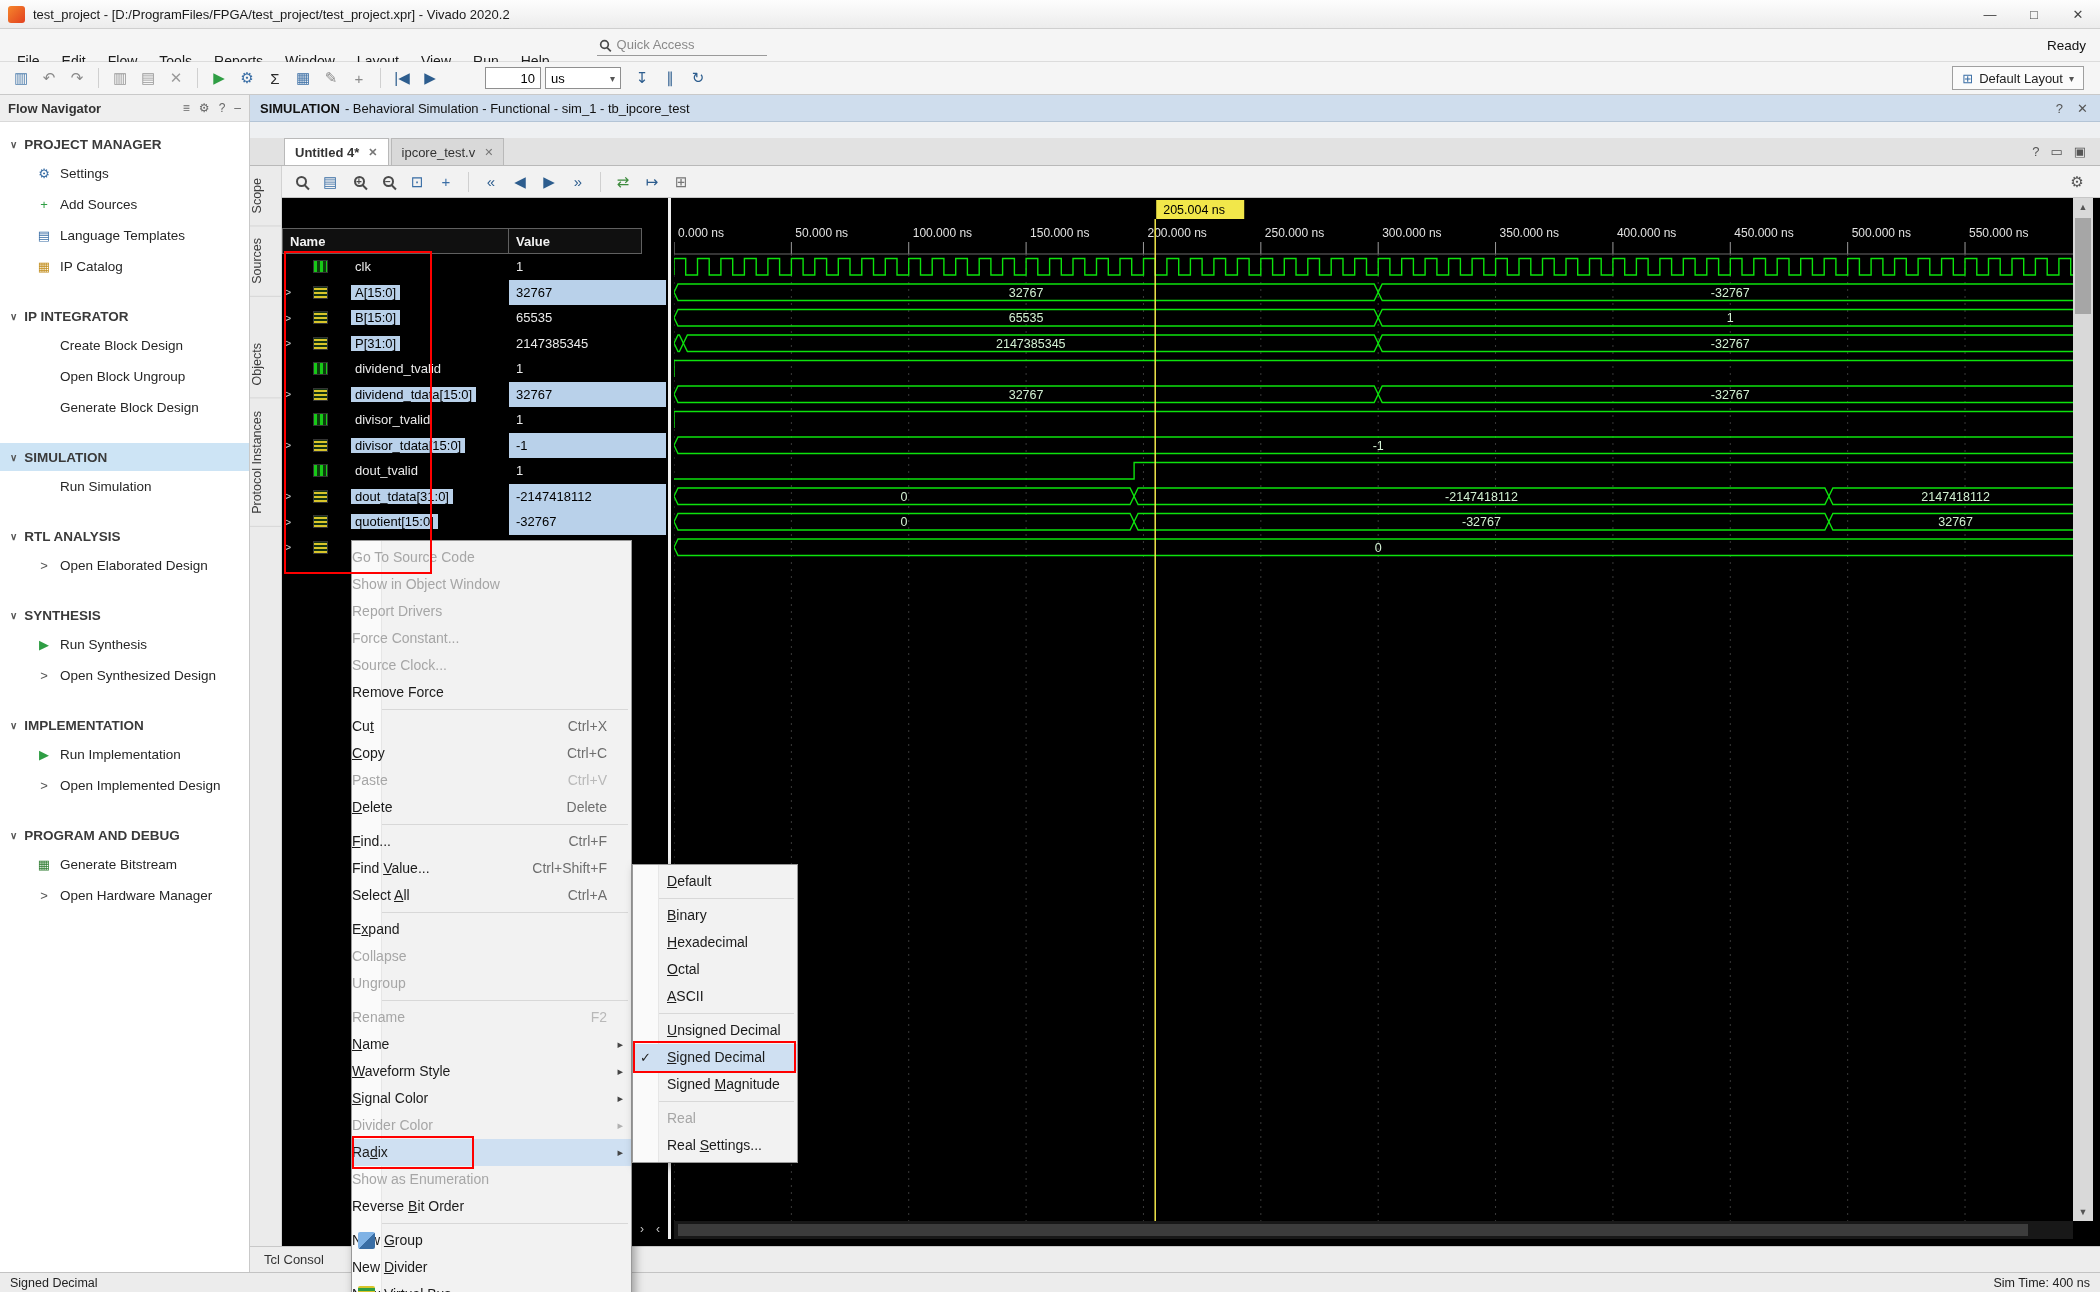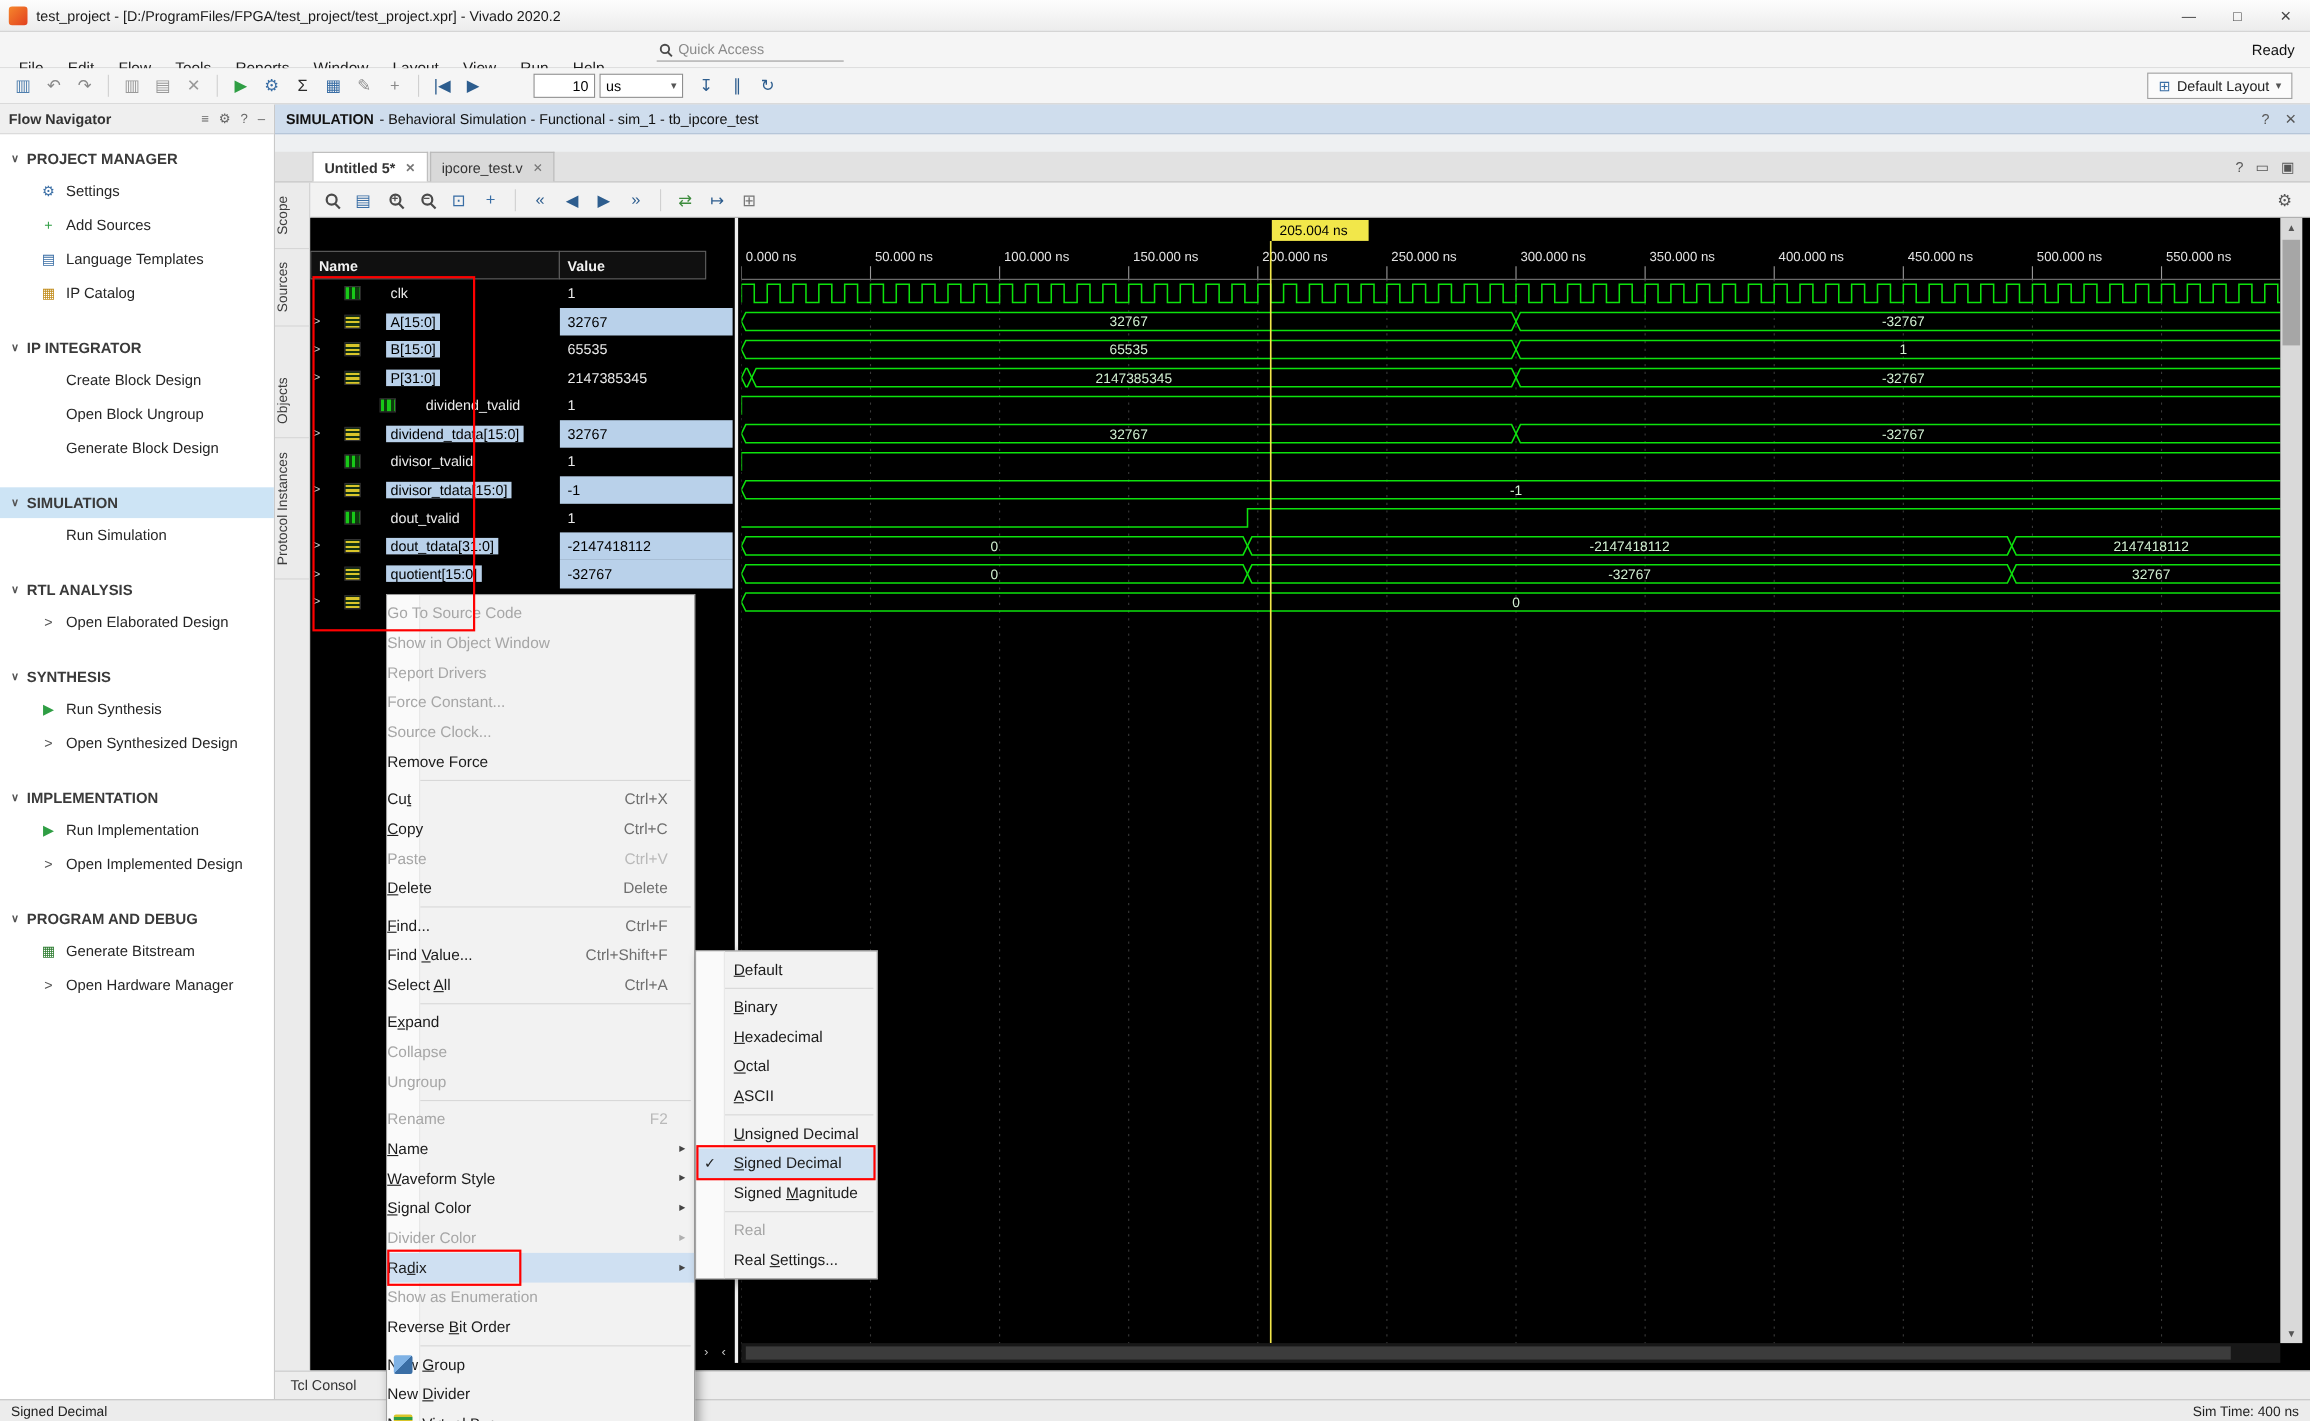--- a/index.html
+++ b/index.html
@@ -358,21 +358,21 @@
   <span>- Behavioral Simulation - Functional - sim_1 - tb_ipcore_test</span>
   <span class="sb-icons">
       <span class="bar-icon">?</span>
       <span class="bar-icon">✕</span>
     </span>
 </div>
 
 <div class="tabbar">
   <span style="display:flex;align-items:flex-end;">
       <div class="tab active">
-        <span class="tab-label">Untitled 5*</span>
+        <span class="tab-label">Untitled 4*</span>
         <span class="tab-close">✕</span>
       </div>
       <div class="tab">
         <span class="tab-label">ipcore_test.v</span>
         <span class="tab-close">✕</span>
       </div>
     </span>
   <span class="tabbar-icons">
       <span class="bar-icon">?</span>
       <span class="bar-icon">▭</span>
@@ -438,21 +438,21 @@
       <div class="sig-row" style="height: 25.5px;">
         <span class="sig-arrow">&gt;</span>
         <span class="sig-icon bus"></span>
         <span class="sig-name sel">B[15:0]</span>
       </div>
       <div class="sig-row" style="height: 25.5px;">
         <span class="sig-arrow">&gt;</span>
         <span class="sig-icon bus"></span>
         <span class="sig-name sel">P[31:0]</span>
       </div>
-      <div class="sig-row" style="height: 25.5px; justify-content: center;">
+      <div class="sig-row" style="height: 25.5px;">
         <span class="sig-arrow"></span>
         <span class="sig-icon scalar"></span>
         <span class="sig-name">dividend_tvalid</span>
       </div>
       <div class="sig-row" style="height: 25.5px;">
         <span class="sig-arrow">&gt;</span>
         <span class="sig-icon bus"></span>
         <span class="sig-name sel">dividend_tdata[15:0]</span>
       </div>
       <div class="sig-row" style="height: 25.5px;">

